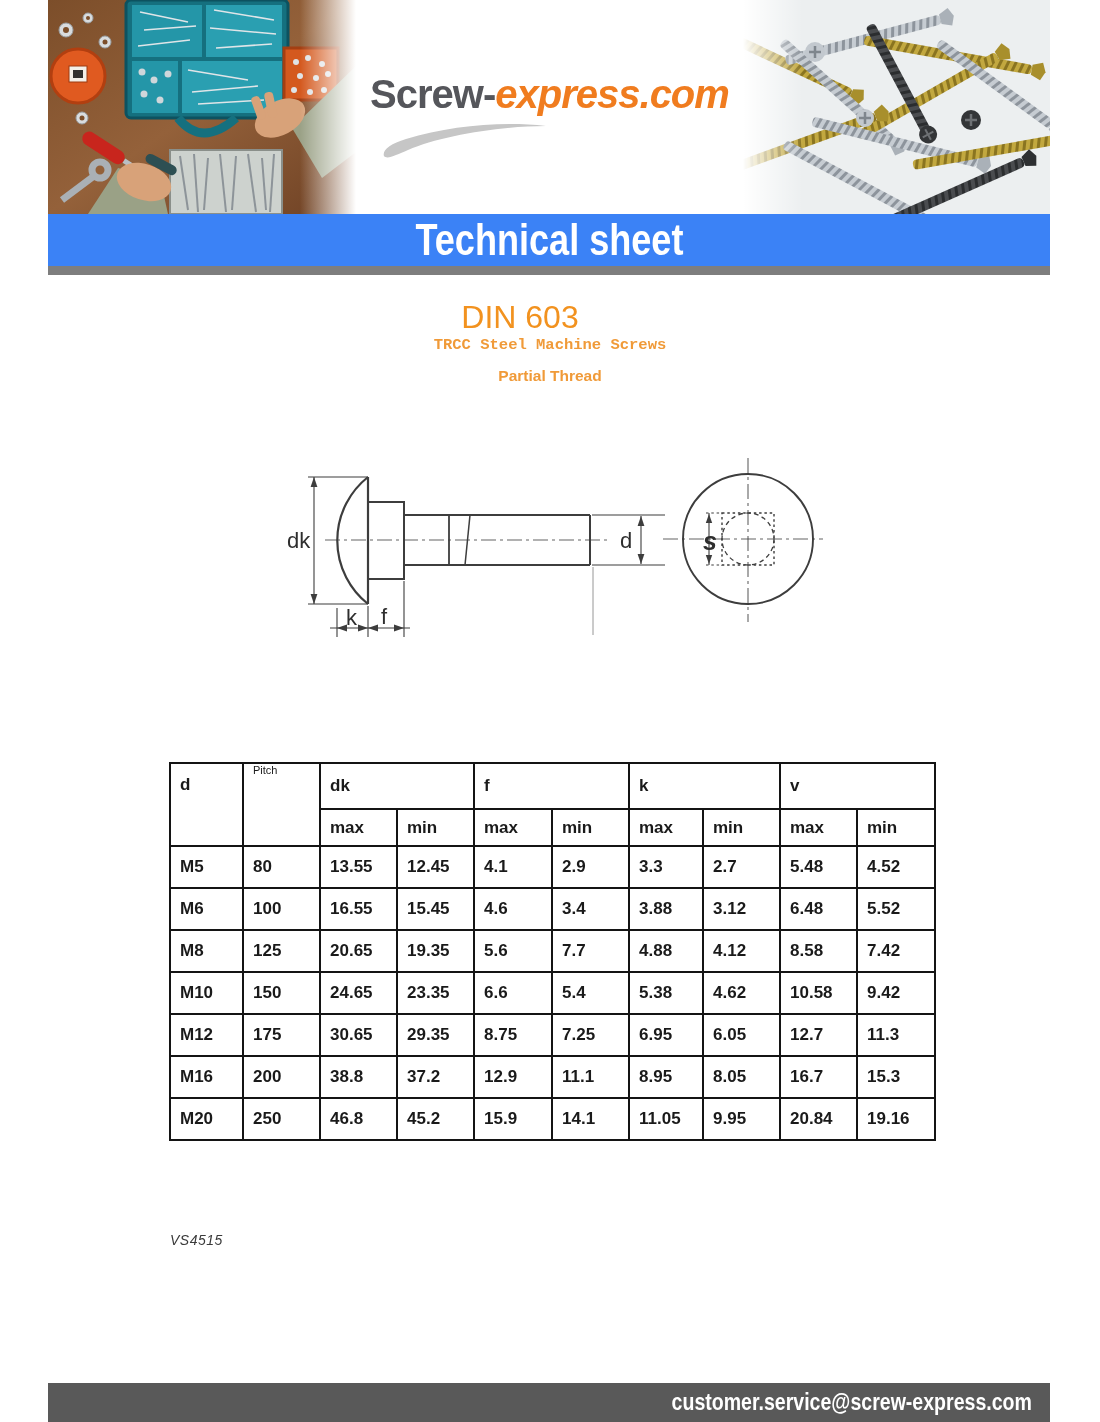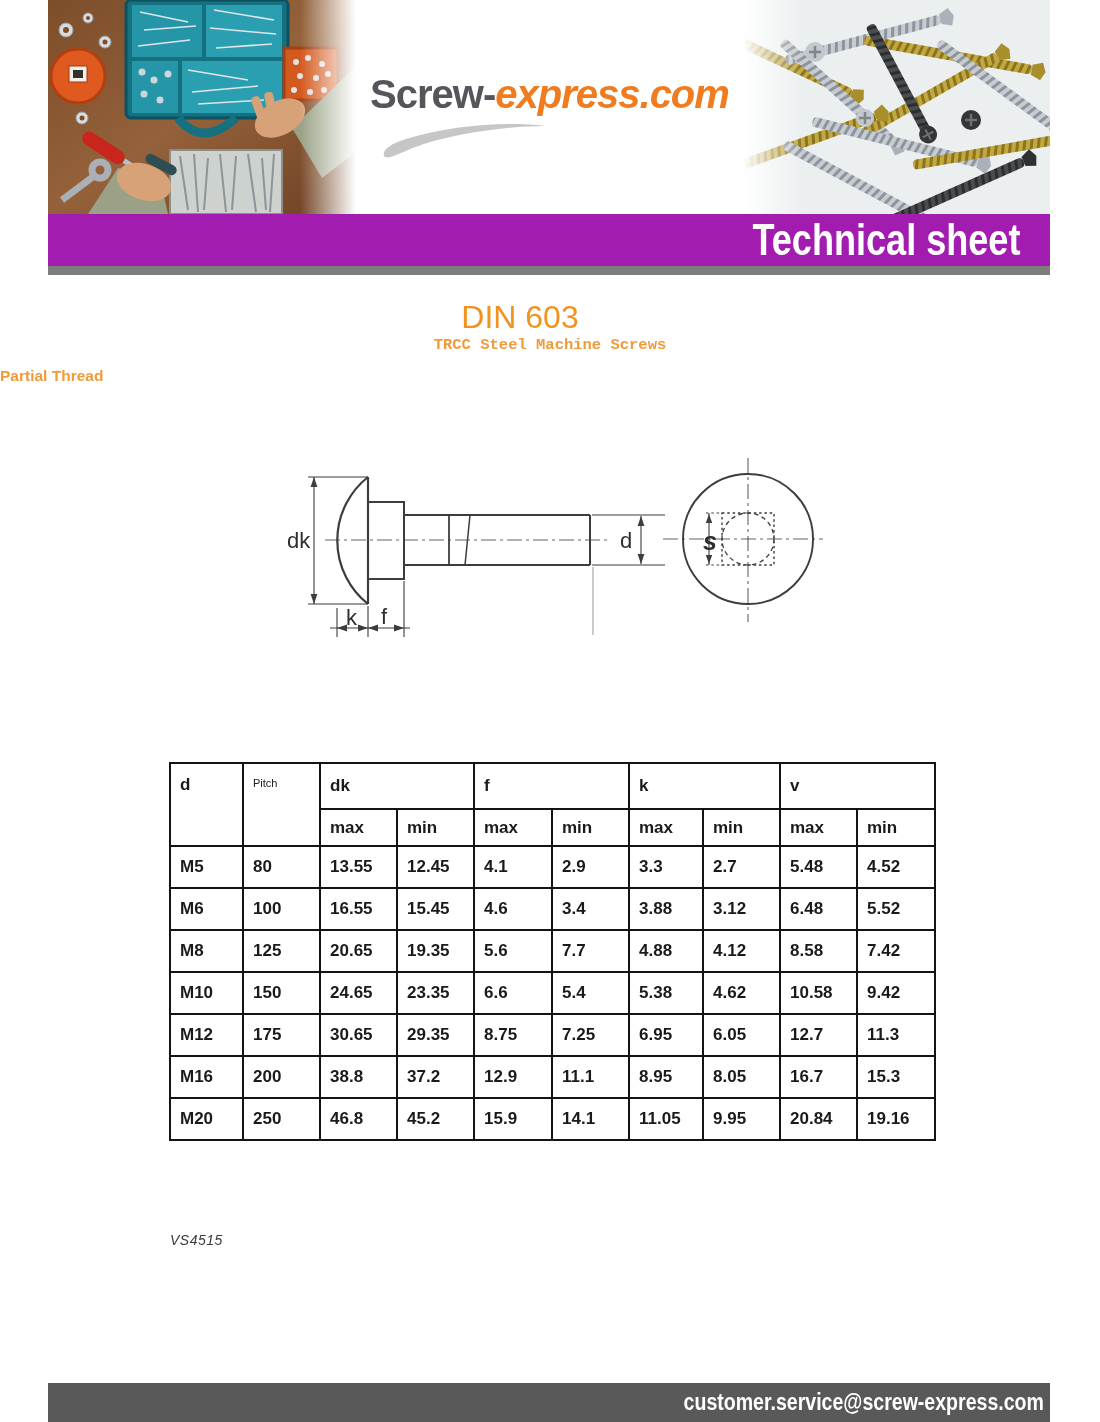--- a/index.html
+++ b/index.html
@@ -13,53 +13,53 @@
   .photo-right { left:743px; top:0; width:307px; height:214px; }
 
   
   .logo-wrap { left:356px; top:74px; width:387px; height:110px; text-align:center; white-space:nowrap; }
   .logo-text { font-size:40px; font-weight:bold; letter-spacing:-1px; line-height:40px;margin-top:8px; }
   .logo-gray   { color:#55565B; }
   .logo-orange { color:#F07C1F; font-style:italic; }
   .swoosh { position:absolute; left:24px; top:46px; width:170px; height:40px; }
 
   
-  .banner { left:48px; top:214px; width:1002px; height:52px; background:#a21caf;
-            display:flex; align-items:center; justify-content:flex-end; }
+  .banner { left:48px; top:214px; width:1002px; height:52px; background:#3b82f6;
+            display:flex; align-items:center; justify-content:center; }
   .banner span { color:#ffffff; font-size:44px; font-weight:bold; letter-spacing:0px;
                  transform:scaleX(0.82); white-space:nowrap; }
   .banner-strip { left:48px; top:266px; width:1002px; height:9px; background:#7E7E7E; }
 
   
   .title-din  { left:0; top:299px; width:1040px; text-align:center; color:#F2921F;
                 font-size:32px; font-weight:normal; }
   .title-sub1 { left:0; top:336px; width:1100px; text-align:center; color:#F09A38;
                 font-size:15.5px; font-weight:bold;font-family:Liberation Mono, monospace; }
-  .title-sub2 { left:0; top:367px; width:1100px; text-align:left; color:#F09A38;
+  .title-sub2 { left:0; top:367px; width:1100px; text-align:center; color:#F09A38;
                 font-size:15.5px; font-weight:bold; }
 
   
   .drawing { left:260px; top:430px; width:600px; height:220px; }
   .drawing text { font-family:"Liberation Sans", sans-serif; fill:#2e2e2e; }
 
   
   .spec-table { left:169px; top:762px; border-collapse:collapse; table-layout:fixed; }
   .spec-table th, .spec-table td {
       border:2px solid #141414; color:#1a1a1a; font-size:17px; font-weight:bold;
       text-align:left; vertical-align:middle; padding-left:9px; }
   .spec-table thead tr.row1 th { height:46px; }
   .spec-table thead tr.row2 th { height:37px;border-radius:7px; }
   .spec-table tbody td { height:42px; }
   .spec-table th.corner { vertical-align:top; padding-top:11px; }
-  .spec-table th.pitch  { font-size:11px; font-weight:normal; vertical-align:top; padding-top:13px; }
+  .spec-table th.pitch  { font-size:11px; font-weight:normal; vertical-align:top; }
 
   
   .vs-ref { left:170px; top:1232px; font-style:italic; font-size:14px; color:#3a3a3a; letter-spacing:0.5px; }
   .footer-bar { left:48px; top:1383px; width:1002px; height:39px; background:#595959;
-                display:flex; align-items:center; justify-content:flex-end; padding-right:6px; }
+                display:flex; align-items:center; justify-content:flex-end; padding-right:18px; }
   .footer-bar span { color:#ffffff; font-size:23px; font-weight:bold; transform:scaleX(0.85);
                      transform-origin:right center; white-space:nowrap; }
 </style>
 </head>
 <body>
 
 <div class="abs photo-left">
   <svg width="308" height="214" viewBox="0 0 308 214" aria-hidden="true">
     <defs>
       <linearGradient id="wood" x1="0" y1="0" x2="1" y2="1">

